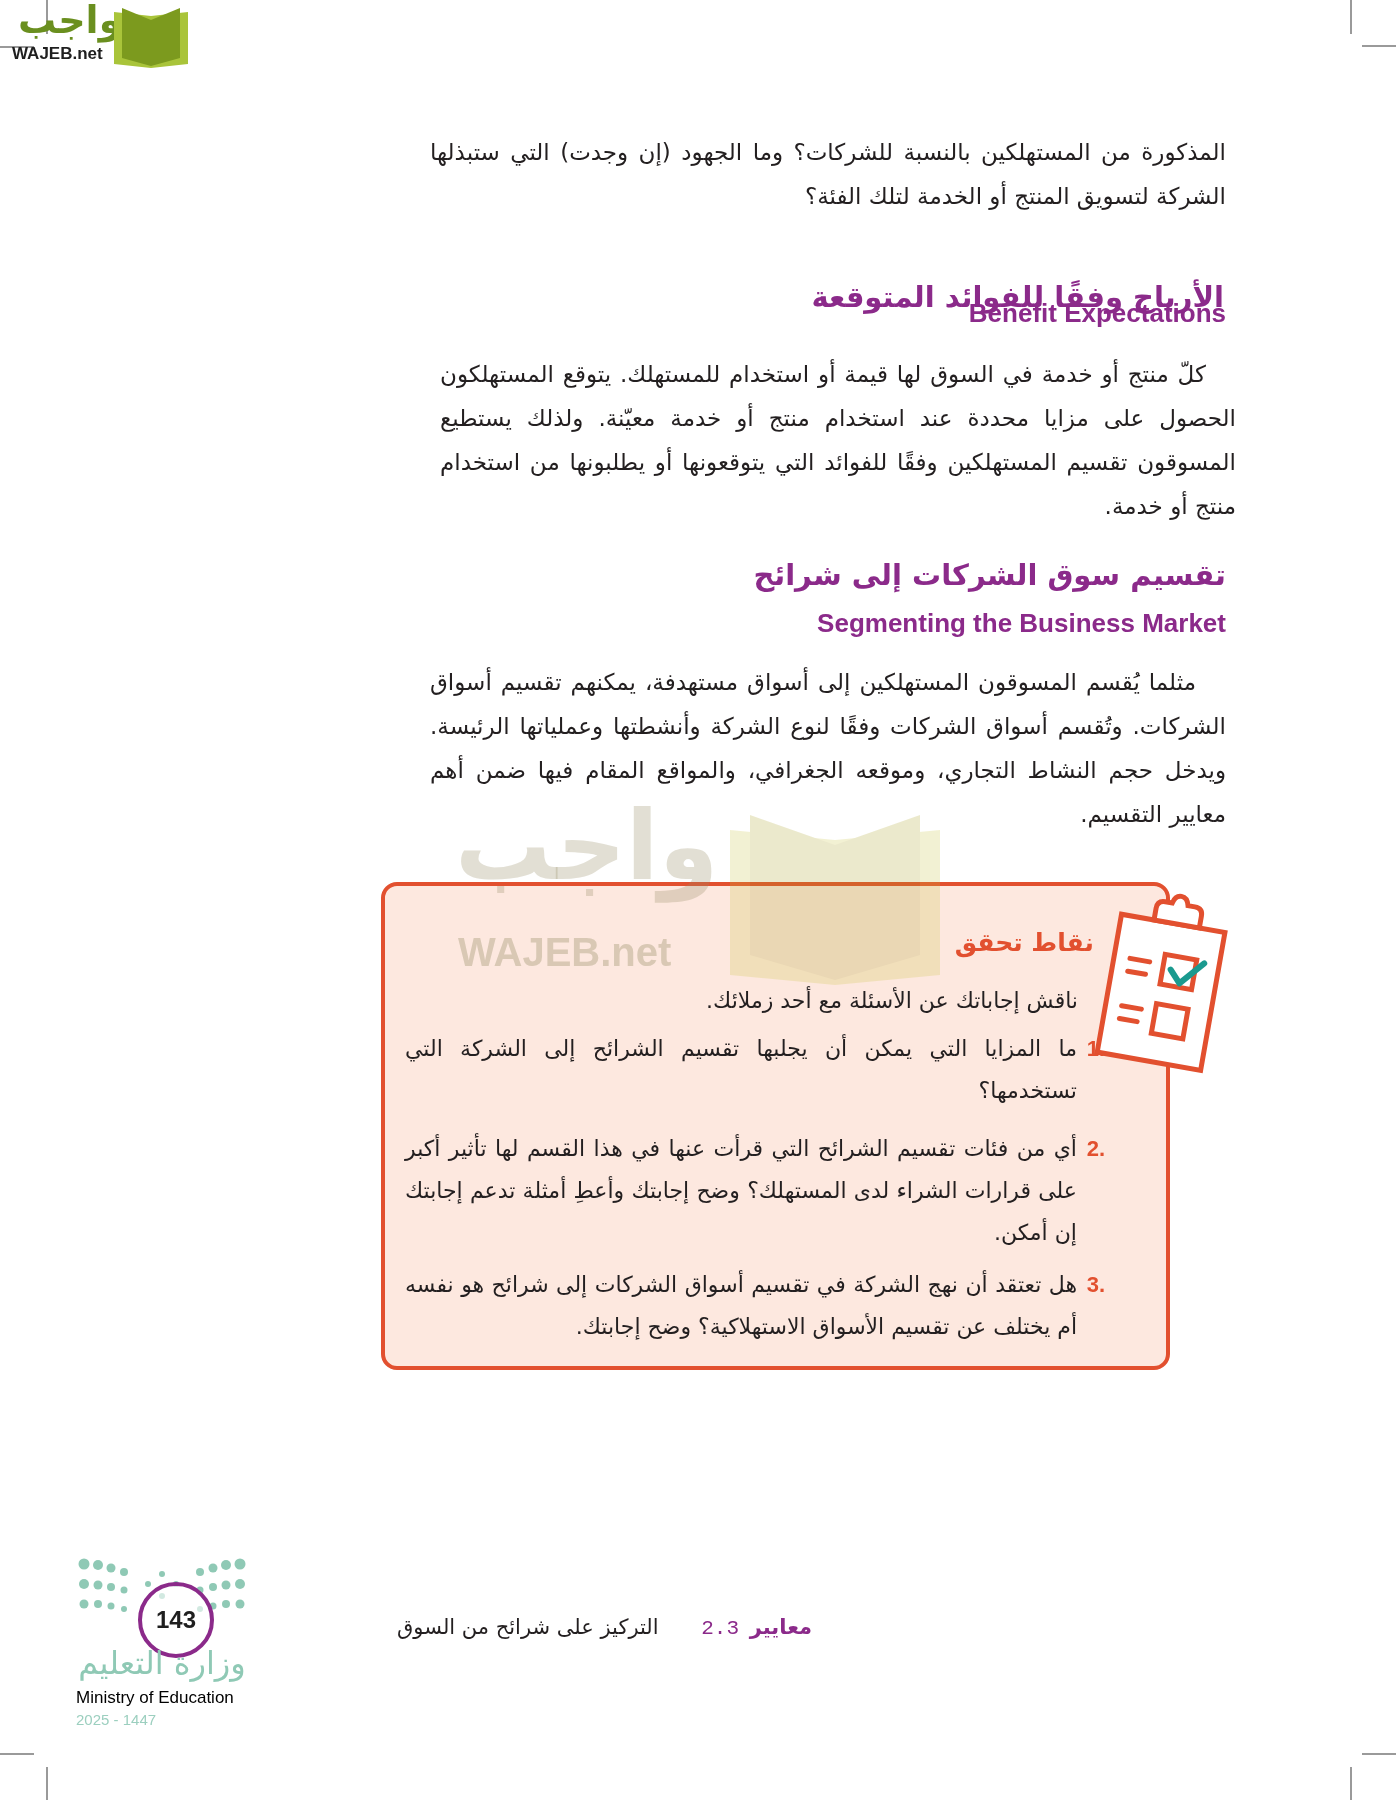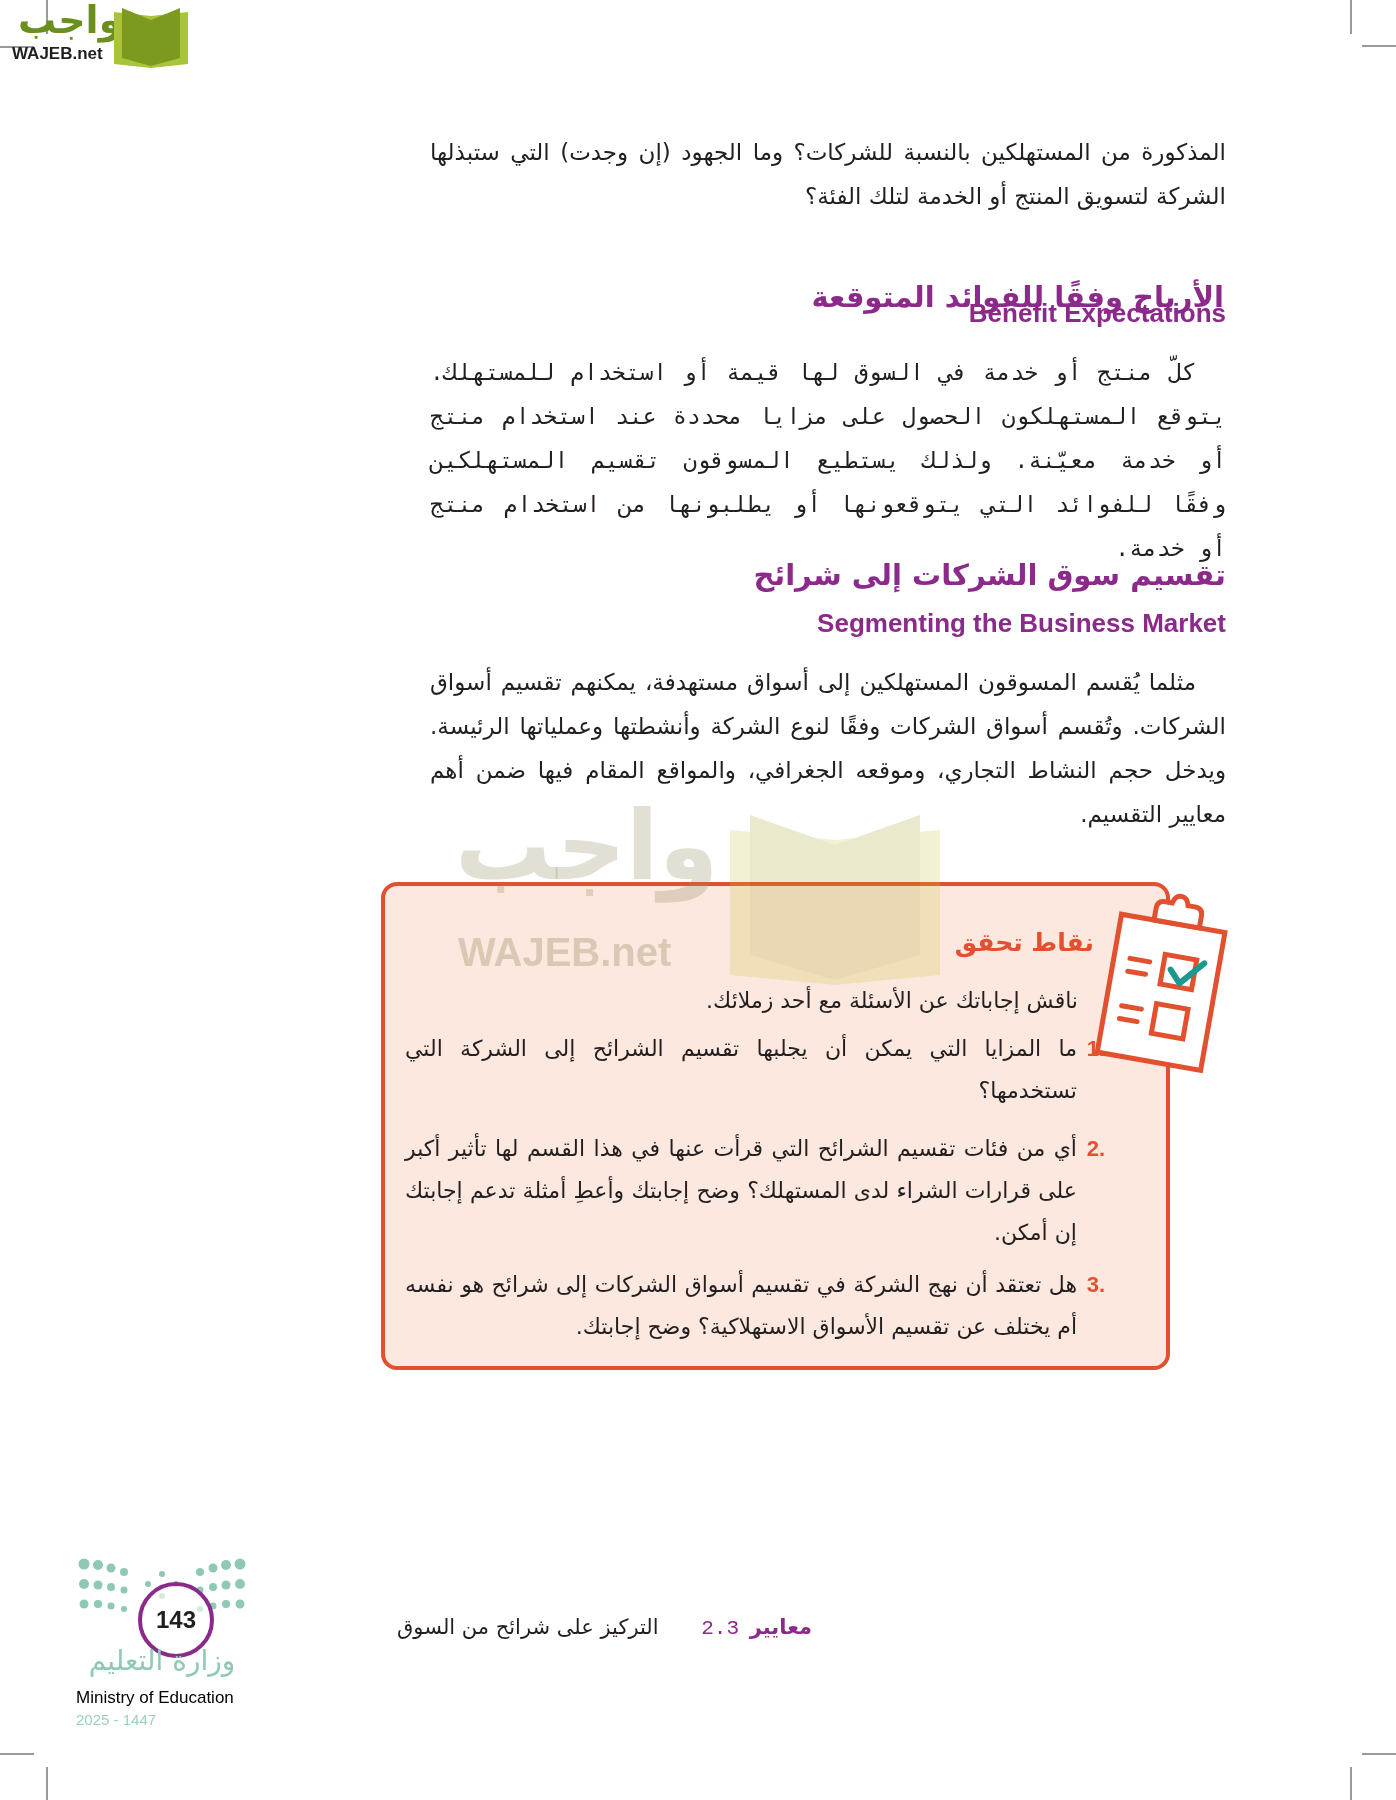--- a/index.html
+++ b/index.html
@@ -38,21 +38,21 @@
     <path d="M43 10 L80 6 L80 58 L43 62 Z" fill="#a9c43a"></path>
     <path d="M43 14 L14 2 L14 52 L43 60 Z" fill="#7c9a1e"></path>
     <path d="M43 14 L72 2 L72 52 L43 60 Z" fill="#7c9a1e"></path>
   </svg>
 </div>
 
 <div class="para" style="left:430px;top:130px;width:796px;">المذكورة من المستهلكين بالنسبة للشركات؟ وما الجهود (إن وجدت) التي ستبذلها الشركة لتسويق المنتج أو الخدمة لتلك الفئة؟</div>
 
 <div class="h-ar" style="right:172px;top:248px;margin-top:32px;">الأرباح وفقًا للفوائد المتوقعة</div>
 <div class="h-en" style="right:170px;top:298px;">Benefit Expectations</div>
-<div class="para" style="left:430px;top:352px;width:796px;text-indent:30px;font-family:Liberation Mono, monospace;">كلّ منتج أو خدمة في السوق لها قيمة أو استخدام للمستهلك. يتوقع المستهلكون الحصول على مزايا محددة عند استخدام منتج أو خدمة معيّنة. ولذلك يستطيع المسوقون تقسيم المستهلكين وفقًا للفوائد التي يتوقعونها أو يطلبونها من استخدام منتج أو خدمة.</div>
+<div class="para" style="left:440px;top:352px;width:796px;text-indent:30px;">كلّ منتج أو خدمة في السوق لها قيمة أو استخدام للمستهلك. يتوقع المستهلكون الحصول على مزايا محددة عند استخدام منتج أو خدمة معيّنة. ولذلك يستطيع المسوقون تقسيم المستهلكين وفقًا للفوائد التي يتوقعونها أو يطلبونها من استخدام منتج أو خدمة.</div>
 
 <div class="h-ar" style="right:170px;top:558px;">تقسيم سوق الشركات إلى شرائح</div>
 <div class="h-en" style="right:170px;top:608px;margin-left:24px;">Segmenting the Business Market</div>
 <div class="para" style="left:430px;top:660px;width:796px;text-indent:30px;">مثلما يُقسم المسوقون المستهلكين إلى أسواق مستهدفة، يمكنهم تقسيم أسواق الشركات. وتُقسم أسواق الشركات وفقًا لنوع الشركة وأنشطتها وعملياتها الرئيسة. ويدخل حجم النشاط التجاري، وموقعه الجغرافي، والمواقع المقام فيها ضمن أهم معايير التقسيم.</div>
 
 <div class="box"></div>
 
 <div class="wm-ar" style="left:455px;top:790px;">واجب</div>
 <div class="wm-en" style="left:458px;top:930px;">WAJEB.net</div>
 <svg class="abs" style="left:720px;top:815px;opacity:0.22;" width="230" height="170" viewBox="0 0 230 170">
@@ -123,21 +123,21 @@
       <circle cx="124" cy="55" r="3"></circle>
     <circle cx="86" cy="42" r="3"></circle>
       <circle cx="72" cy="30" r="3"></circle>
       <circle cx="100" cy="30" r="3"></circle>
       <circle cx="86" cy="20" r="3"></circle>
   </g>
 </svg>
 <div class="abs" style="left:138px;top:1582px;width:76px;height:76px;border:4px solid #8b2a8a;border-radius:50%;box-sizing:border-box;display:flex;align-items:center;justify-content:center;background:rgba(255,255,255,0.6);">
   <span style="font-family:'Liberation Sans',sans-serif;font-size:24px;font-weight:bold;color:#1f1f1f;">143</span>
 </div>
-<div class="abs" style="left:76px;top:1644px;width:172px;text-align:center;direction:rtl;font-size:28px;color:#8fc9b5;letter-spacing:2px;">وزارة التعليم</div>
+<div class="abs" style="left:76px;top:1644px;width:172px;text-align:center;direction:rtl;font-size:32px;color:#8fc9b5;letter-spacing:2px;">وزارة التعليم</div>
 <div class="abs" style="left:76px;top:1688px;font-family:'Liberation Sans',sans-serif;font-size:17px;color:#000000;">Ministry of Education</div>
 <div class="abs" style="left:76px;top:1711px;font-family:'Liberation Sans',sans-serif;font-size:15px;color:#9ccfbf;">2025 - 1447</div>
 
 <div class="footer-lesson" style="right:584px;top:1615px;">
   <span style="color:#8b2a8a;font-weight:bold;">معايير</span>
   <span style="color:#8b2a8a;font-family:Liberation Mono, monospace;margin-right:4px;">2.3</span>
   <span style="color:#231f20;margin-right:36px;">التركيز على شرائح من السوق</span>
 </div>
 
 </body></html>

